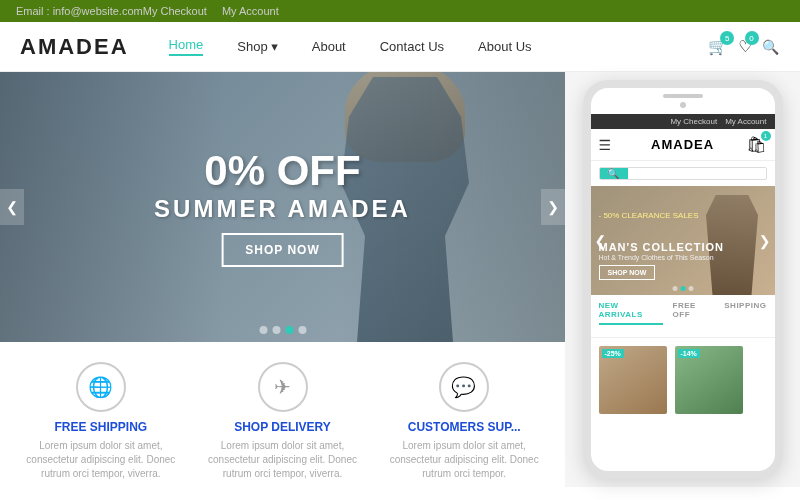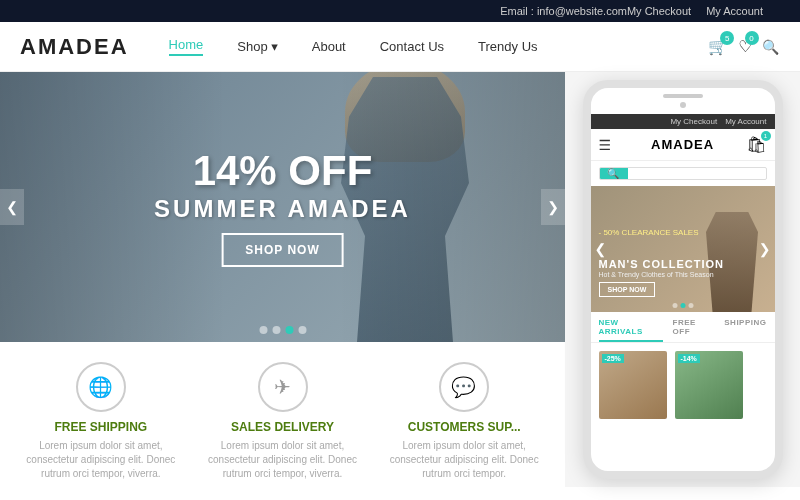--- a/index.html
+++ b/index.html
@@ -1,25 +1,25 @@
 <!DOCTYPE html>
 <html><head>
   <meta charset="utf-8">
   <style>
     * { margin: 0; padding: 0; box-sizing: border-box; }
     body { width: 800px; height: 500px; overflow: hidden; font-family: Arial, sans-serif; background: #fff; }
 
     
     .top-bar {
-      background: #0f172a;
+      background: #4d7c0f;
       color: #ccc;
       font-size: 11px;
-      padding: 5px 37px;
-      display: flex;
-      justify-content: flex-end;
+      padding: 5px 16px;
+      display: flex;
+      justify-content: flex-start;
       align-items: center;
     }
     .top-bar-left { display: flex; gap: 20px; }
     .top-bar-right { display: flex; gap: 15px; align-items: center; }
     .top-bar-right span { cursor: pointer; }
 
     
     .header {
       display: flex;
       align-items: center;
@@ -177,21 +177,21 @@
       width: 50px; height: 50px;
       border: 2px solid #ccc;
       border-radius: 50%;
       margin: 0 auto 8px;
       display: flex;
       align-items: center;
       justify-content: center;
       font-size: 20px;
       color: #999;
     }
-    .feature-title { font-size: 12px; font-weight: bold; color: #4d7c0f; margin-bottom: 5px; }
+    .feature-title { font-size: 12px; font-weight: bold; color: #1d4ed8; margin-bottom: 5px; }
     .feature-text { font-size: 10px; color: #aaa; line-height: 1.4; }
 
     
     .mobile-section {
       flex: 1;
       display: flex;
       flex-direction: column;
       align-items: center;
       padding: 8px 10px;
       background: #f5f5f5;
@@ -280,21 +280,21 @@
       background: #2ecbb8;
       color: #fff;
       border: none;
       padding: 0 8px;
       cursor: pointer;
       font-size: 10px;
     }
     
     .phone-hero {
       position: relative;
-      height: 126px;
+      height: 109px;
       background: linear-gradient(135deg, #a0937a 0%, #c8b090 100%);
       overflow: hidden;
     }
     .phone-hero-text {
       position: absolute;
       left: 8px;
       bottom: 15px;
       color: #fff;
       z-index: 2;
     }
@@ -341,21 +341,21 @@
       bottom: 0;
       width: 65px;
       height: 100px;
       background: linear-gradient(180deg, rgba(120,100,80,0.6) 0%, rgba(80,60,40,0.8) 100%);
       clip-path: polygon(25% 0%, 75% 0%, 90% 20%, 85% 60%, 80% 100%, 20% 100%, 15% 60%, 10% 20%);
     }
 
     
     .phone-tabs {
       display: flex;
-      padding: 6px 8px 0;
+      padding: 6px 8px 12px;
       border-bottom: 1px solid #eee;
       gap: 10px;
     }
     .phone-tab {
       font-size: 8px;
       font-weight: bold;
       color: #999;
       padding-bottom: 4px;
       cursor: pointer;
       letter-spacing: 0.5px;
@@ -410,21 +410,21 @@
   </div>
 </div>
 
 <div class="header">
   <div class="logo">AMADEA</div>
   <nav class="nav">
     <a class="nav-item active">Home</a>
     <a class="nav-item">Shop ▾</a>
     <a class="nav-item">About</a>
     <a class="nav-item">Contact Us</a>
-    <a class="nav-item">Trendy Us</a>
+    <a class="nav-item">About Us</a>
   </nav>
   <div class="nav-icons">
     <div class="cart-icon">
       <span>🛒</span>
       <span class="cart-badge">5</span>
     </div>
     <div class="cart-icon">
       <span>♡</span>
       <span class="cart-badge">0</span>
     </div>
@@ -436,21 +436,21 @@
 
   <div class="desktop-section">
 
     <div class="hero">
       <div class="hero-bg">
         <div class="hero-hair"></div>
         <div class="hero-figure"></div>
         <div class="shadow-overlay"></div>
       </div>
       <div class="hero-text">
-        <div class="percent">14% OFF</div>
+        <div class="percent">0% OFF</div>
         <div class="sale">SUMMER AMADEA</div>
         <div class="shop-now-btn">SHOP NOW</div>
       </div>
       <div class="hero-prev">❮</div>
       <div class="hero-next">❯</div>
       <div class="hero-dots">
         <div class="hero-dot"></div>
         <div class="hero-dot"></div>
         <div class="hero-dot active"></div>
         <div class="hero-dot"></div>
@@ -458,21 +458,21 @@
     </div>
 
     <div class="features">
       <div class="feature">
         <div class="feature-icon">🌐</div>
         <div class="feature-title">FREE SHIPPING</div>
         <div class="feature-text">Lorem ipsum dolor sit amet, consectetur adipiscing elit. Donec rutrum orci tempor, viverra.</div>
       </div>
       <div class="feature">
         <div class="feature-icon">✈</div>
-        <div class="feature-title">SALES DELIVERY</div>
+        <div class="feature-title">SHOP DELIVERY</div>
         <div class="feature-text">Lorem ipsum dolor sit amet, consectetur adipiscing elit. Donec rutrum orci tempor, viverra.</div>
       </div>
       <div class="feature">
         <div class="feature-icon">💬</div>
         <div class="feature-title">CUSTOMERS SUP...</div>
         <div class="feature-text">Lorem ipsum dolor sit amet, consectetur adipiscing elit. Donec rutrum orci tempor.</div>
       </div>
     </div>
 
   </div>

